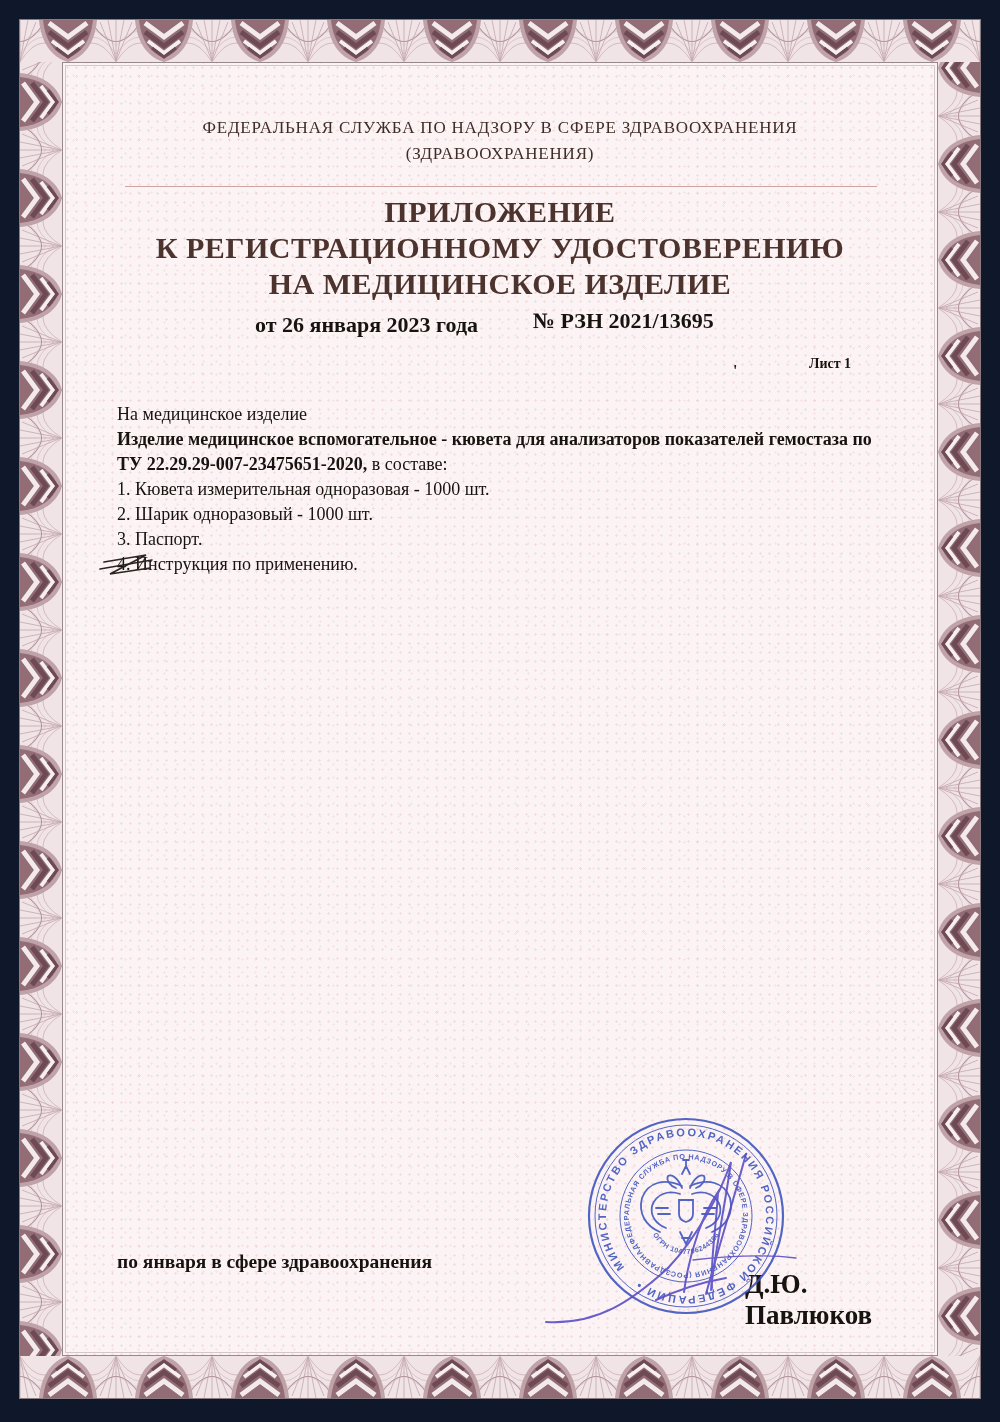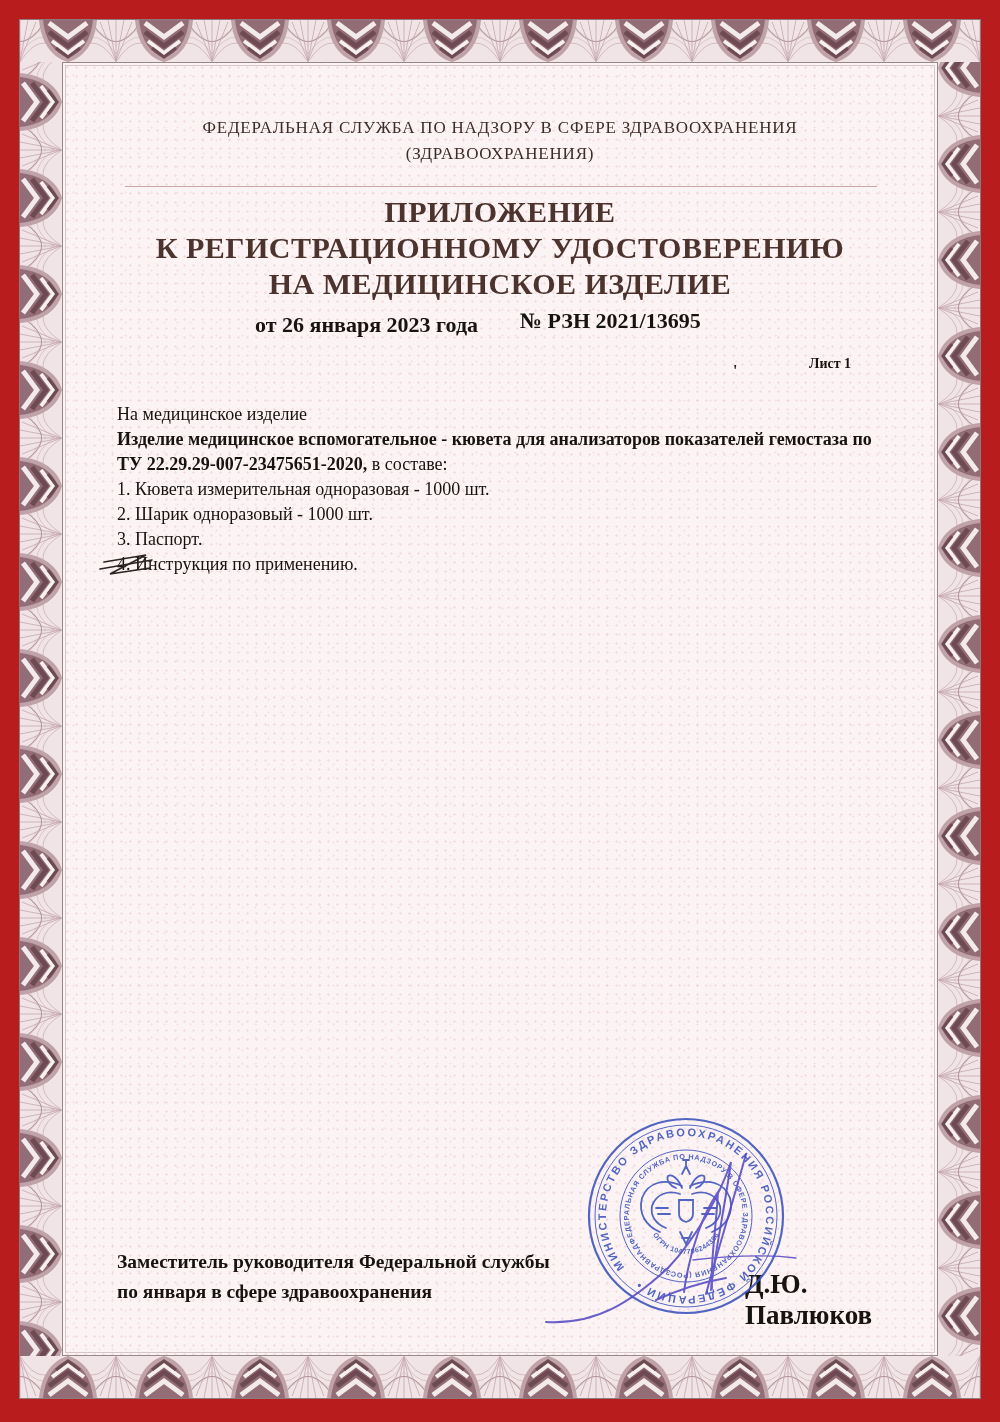--- a/index.html
+++ b/index.html
@@ -1,18 +1,18 @@
 <!DOCTYPE html>
 <html><head>
 <meta charset="utf-8">
 <style>
   html,body{margin:0;padding:0;background:#ffffff;}
   .page{
     position:relative; width:1000px; height:1422px;
-    background:#b91c1c; overflow:hidden;
+    background:#0f172a; overflow:hidden;
     font-family:"Liberation Serif","DejaVu Serif",serif;
   }
   .border-svg{position:absolute;left:0;top:0;pointer-events:none;}
   .content{
     position:absolute; left:63px; top:63px; width:874px; height:1292px;
     background-color:#fbf3f4;
     background-image:
       radial-gradient(circle, rgba(216,140,150,0.20) 1px, transparent 1.4px),
       radial-gradient(circle, rgba(216,140,150,0.13) 1px, transparent 1.4px);
     background-size:9px 9px, 13px 13px;
@@ -25,21 +25,21 @@
   }
   .divider{
     left:62px; top:123px; width:752px; height:0;
     border-top:1px solid rgba(170,100,100,0.55);
   }
   .title-block{
     left:0; top:131px; width:874px; text-align:center;
     color:#4c332d; font-weight:bold; font-size:30px; line-height:36px; letter-spacing:0.5px;
   }
   .date-label{ left:192px; top:249px; font-weight:bold; font-size:22px; color:#17130f;}
-  .number-label{ left:457px; top:245px; font-weight:bold; font-size:22px; color:#17130f;}
+  .number-label{ left:470px; top:245px; font-weight:bold; font-size:22px; color:#17130f;}
   .sheet-label{ left:746px; top:293px; font-weight:bold; font-size:14px; color:#17130f;}
   .stray-mark{ left:670px; top:299px; font-weight:bold; font-size:16px; color:#2a2017;}
   .body-block{
     left:54px; top:339px; width:762px;
     font-size:18px; line-height:25px; color:#17130f;
   }
   .body-block b{font-weight:bold;margin-top:44px;}
   .sig-label{
     left:54px; top:1184px; width:520px;
     font-weight:bold; font-size:19.5px; line-height:30px; color:#17130f;
@@ -95,21 +95,20 @@
     </div>
 
     <svg class="paraph-svg" width="58" height="34" viewBox="0 0 58 34">
       <g fill="none" stroke="#2a2520" stroke-width="1.6" stroke-linecap="round">
         <path d="M6,12 L48,5 L12,24 L52,18"></path>
         <path d="M2,19 L54,10"></path>
       </g>
     </svg>
 
     <div class="abs sig-label">
-      <div>Заместитель руководителя Федеральной службы</div>
       <div>по января в сфере здравоохранения</div>
     </div>
 
     <div class="abs signer-name">Д.Ю. Павлюков</div>
     <div class="abs serial">0115960</div>
 
     <svg class="stamp-svg" width="204" height="204" viewBox="0 0 204 204">
       <g opacity="0.88">
         <circle cx="102" cy="102" r="97" fill="none" stroke="#3b52bd" stroke-width="2.2"></circle>
         <circle cx="102" cy="102" r="91" fill="none" stroke="#3b52bd" stroke-width="1"></circle>

